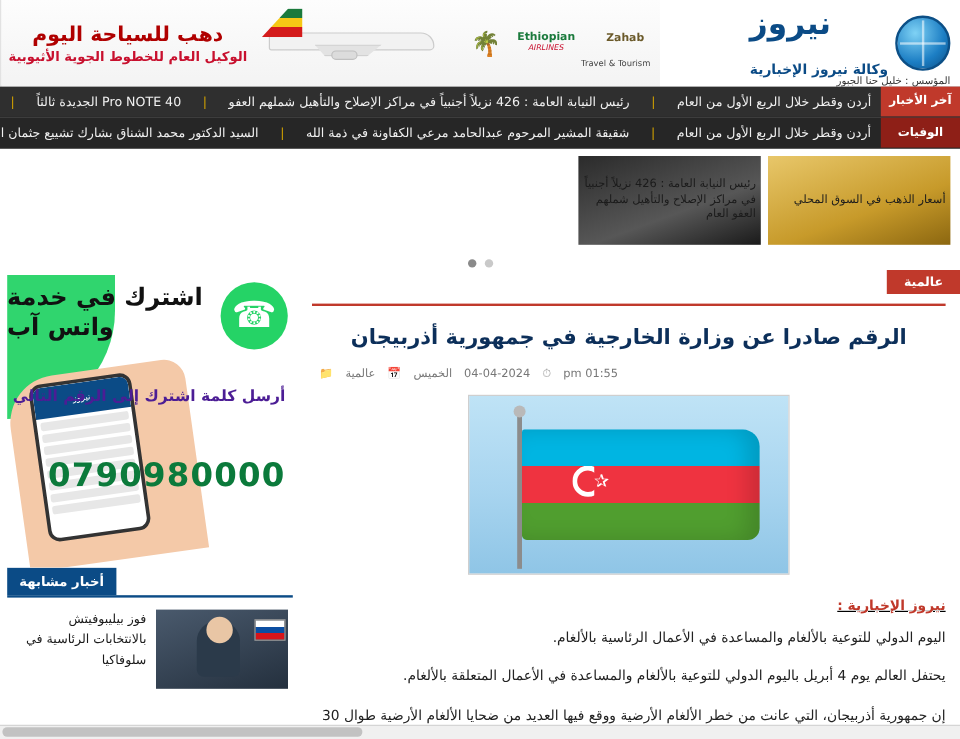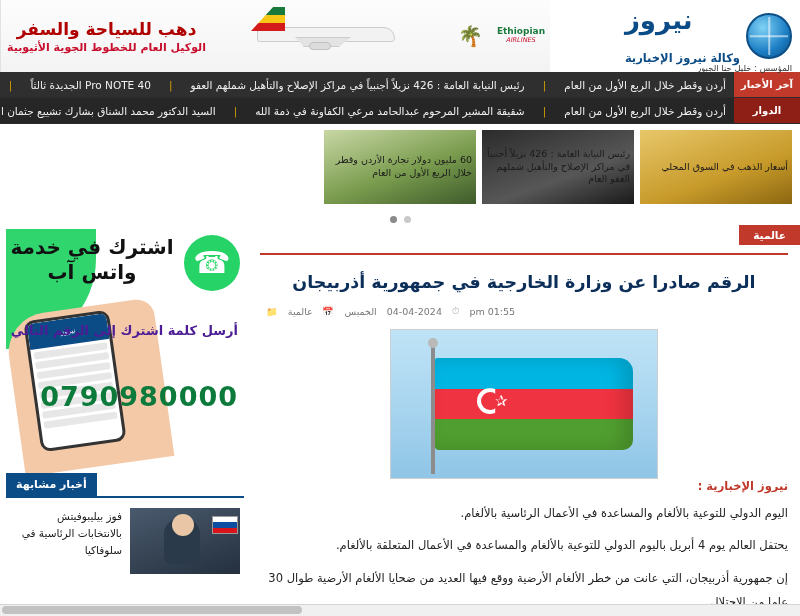--- a/index.html
+++ b/index.html
@@ -132,34 +132,34 @@
     box-shadow: inset -10px 0 18px rgba(0,0,0,.15);
   }
   .az-emblem {
     position:absolute; left:86px; top:58px; width:26px; height:26px;
     border-radius:50%; border:4px solid #fff;
     clip-path: polygon(0 0, 70% 0, 70% 100%, 0 100%);
   }
   .az-star { position:absolute; left:104px; top:64px; color:#fff; font-size:15px; line-height:1;}
   .pole { position:absolute; left:40px; top:12px; width:4px; height:132px; background:#8c8c8c; }
   .pole-top { position:absolute; left:37px; top:8px; width:10px; height:10px; border-radius:50%; background:#b9b9b9;}
-  .agency-line { text-align:right; font-size:11.5px; }
+  .agency-line { margin-top:18px; text-align:right; font-size:11.5px;text-decoration:underline; }
   .agency-line .kw { color:#c0392b; font-weight:bold; }
   .para { text-align:right; font-size:11.5px; color:#222; line-height:2.1; margin-top:8px; }
 
   
   .side-col { flex:0 0 250px; padding:4px 6px 0 6px; }
   .wa-ad { position:relative; height:244px; background:#ffffff; overflow:hidden; }
   .wa-badge {
     position:absolute; right:4px; top:6px; width:56px; height:56px; border-radius:50%;
     background:#25d366; display:flex; align-items:center; justify-content:center;
     color:#fff; font-size:30px; line-height:1;
     box-shadow:0 0 0 3px #fff;
   }
-  .wa-head { position:absolute; right:66px; top:6px; text-align:center; }
+  .wa-head { position:absolute; right:66px; top:6px; text-align:left; }
   .wa-head .h1 { font-size:20px; font-weight:bold; color:#111; line-height:1.25;}
   .wa-wave { position:absolute; left:-30px; top:0; width:120px; height:120px; background:#25d366; border-radius:0 0 90px 0; opacity:.95;}
   .hand {
     position:absolute; left:8px; top:78px; width:150px; height:160px;
     background:#f4c9a8; border-radius:40px 18px 0 0; transform:rotate(-8deg);
   }
   .phone {
     position:absolute; left:26px; top:86px; width:86px; height:132px; background:#fff;
     border:3px solid #333; border-radius:10px; overflow:hidden; transform:rotate(-8deg);
   }
@@ -201,20 +201,26 @@
         <div class="brand-ar">نيروز</div>
         <div class="brand-sub">وكالة نيروز الإخبارية</div>
       </div>
       <div class="brand-founder">المؤسس : خليل حنا الجبور</div>
     </div>
 
     <div class="ad-banner">
       <div class="logos">
         <div class="logo-box">
           <div class="logo-sq">
+              <span class="zahar">Zahab</span>
+            </div>
+          <div>Travel &amp; Tourism</div>
+        </div>
+        <div class="logo-box">
+          <div class="logo-sq">
             <div class="eth-logo">
               <span>Ethiopian</span>
               <div class="sub">AIRLINES</div>
             </div>
           </div>
         </div>
         <div class="logo-box">
           <div class="logo-sq">
               <span class="palm">🌴</span>
             </div>
@@ -222,60 +228,57 @@
       </div>
 
       <div class="plane-wrap">
         <div class="plane-body"></div>
         <div class="plane-tail"></div>
         <div class="plane-wing"></div>
         <div class="plane-eng"></div>
       </div>
 
       <div class="ad-text">
-        <div class="l1">دهب للسياحة والسفر</div>
+        <div class="l1">دهب للسياحة اليوم</div>
         <div class="l2">الوكيل العام للخطوط الجوية الأثيوبية</div>
       </div>
     </div>
   </div>
 
   <div class="ticker dark">
     <div class="ticker-label">آخر الأخبار</div>
     <div class="ticker-content">
       <span>أردن وقطر خلال الربع الأول من العام</span>
       <span class="sep">|</span>
       <span>رئيس النيابة العامة : 426 نزيلاً أجنبياً في مراكز الإصلاح والتأهيل شملهم العفو</span>
       <span class="sep">|</span>
       <span>Pro NOTE 40 الجديدة ثالثاً</span>
       <span class="sep">|</span>
 
     </div>
   </div>
 
   <div class="ticker darker">
-    <div class="ticker-label">الدوار</div>
+    <div class="ticker-label">الوفيات</div>
     <div class="ticker-content">
       <span>أردن وقطر خلال الربع الأول من العام</span>
       <span class="sep">|</span>
       <span>شقيقة المشير المرحوم عبدالحامد مرعي الكفاونة في ذمة الله</span>
       <span class="sep">|</span>
       <span>السيد الدكتور محمد الشناق بشارك تشييع جثمان الوكيل أول علي حسين محمود</span>
 
     </div>
   </div>
 
   <div class="slider-strip">
     <div class="slide t4">
       <div class="cap">أسعار الذهب في السوق المحلي</div>
     </div>
     <div class="slide t3">
       <div class="cap">رئيس النيابة العامة : 426 نزيلاً أجنبياً في مراكز الإصلاح والتأهيل شملهم العفو العام</div>
-    </div>
-    <div class="slide t2">
-      <div class="cap">60 مليون دولار تجارة الأردن وقطر خلال الربع الأول من العام</div>
     </div>
   </div>
   <div class="dots">
     <div class="dot"></div>
     <div class="dot active"></div>
   </div>
 
   <div class="body-wrap">
 
     <div class="article-col">

